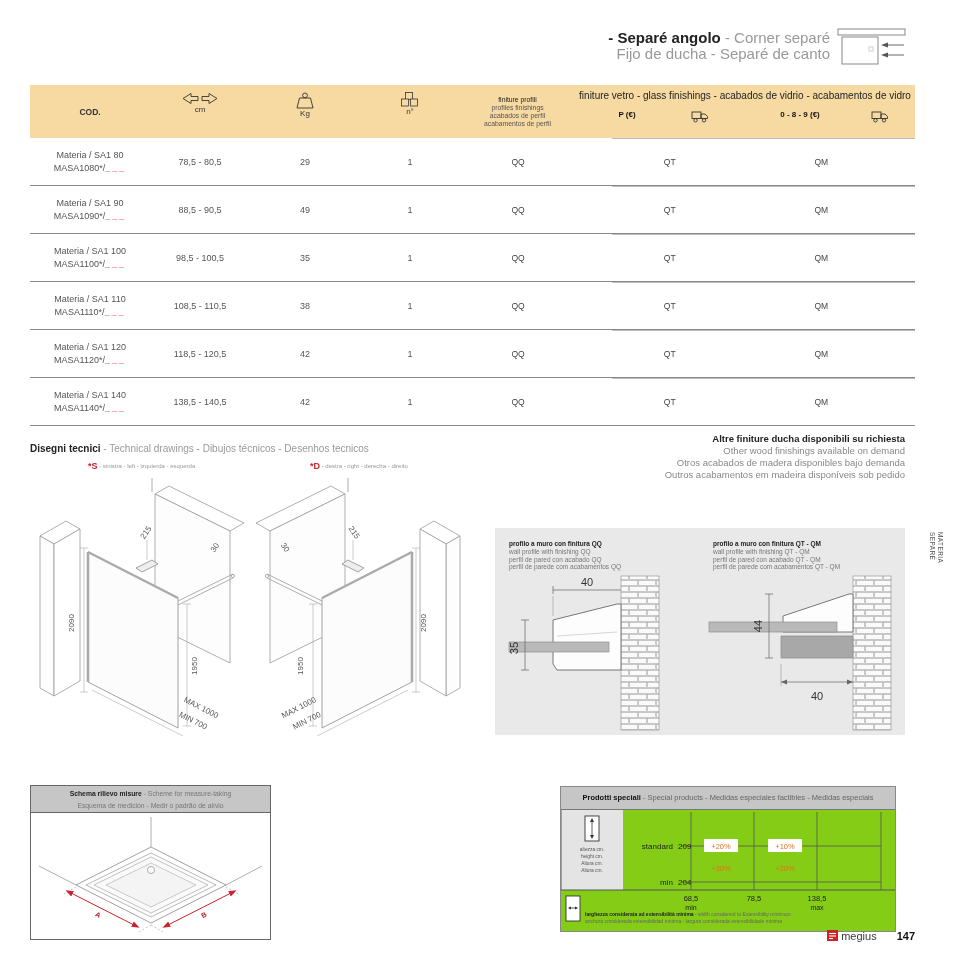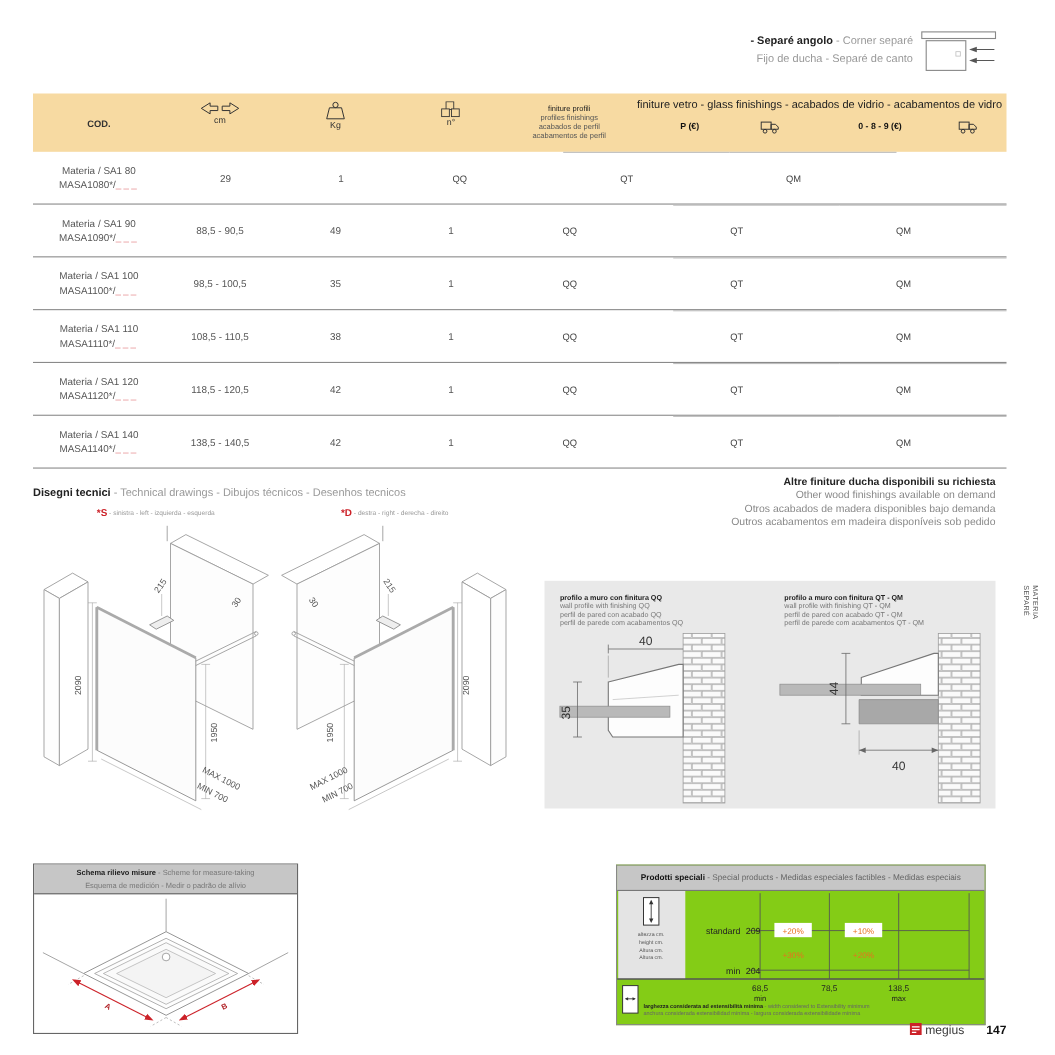--- a/index.html
+++ b/index.html
@@ -1,20 +1,20 @@
 <!DOCTYPE html>
 <html><head>
 <meta charset="utf-8">
 <style>
   html,body{margin:0;padding:0;background:#fff;}
   body{font-family:"Liberation Sans","DejaVu Sans",sans-serif;color:#333;}
   #page{position:relative;width:959px;height:959px;background:#fff;overflow:hidden;}
 
   
-  .top-note{position:absolute;top:30px;left:540px;width:290px;text-align:right;font-size:10px;line-height:16px;color:#999;}
+  .top-note{position:absolute;top:30px;left:540px;width:290px;text-align:right;font-size:15px;line-height:16px;color:#999;}
   .top-note b{color:#222;font-weight:bold;}
 
   .corner-diagram{position:absolute;top:26px;left:836px;}
 
   
   .ptable{position:absolute;left:30px;top:85px;width:885px;}
   .thead{display:flex;background:#f7daa2;height:53px;}
   .th{display:flex;flex-direction:column;align-items:center;justify-content:flex-start;padding-top:7px;box-sizing:border-box;}
   .th-cod{width:120px;justify-content:center;padding-top:0;font-size:8.5px;font-weight:bold;color:#333;}
   .th-cm{width:100px;font-size:8px;color:#333;}
@@ -159,20 +159,21 @@
           </span>
         </div>
       </div>
     </div>
 
     <div class="tgroup">
       <div class="tc tc-cod">
           <div class="codename">Materia / SA1 80</div>
           <div class="codeline"><span>MASA1080*/</span><span class="red-us">___</span></div>
         </div>
+      <div class="tc tc-cm">78,5 - 80,5</div>
       <div class="tc tc-kg">29</div>
       <div class="tc tc-n">1</div>
       <div class="fins">
           <div class="fin">
             <span>QQ</span>
           </div>
           <div class="fin">
             <span>QT</span>
           </div>
           <div class="fin">

